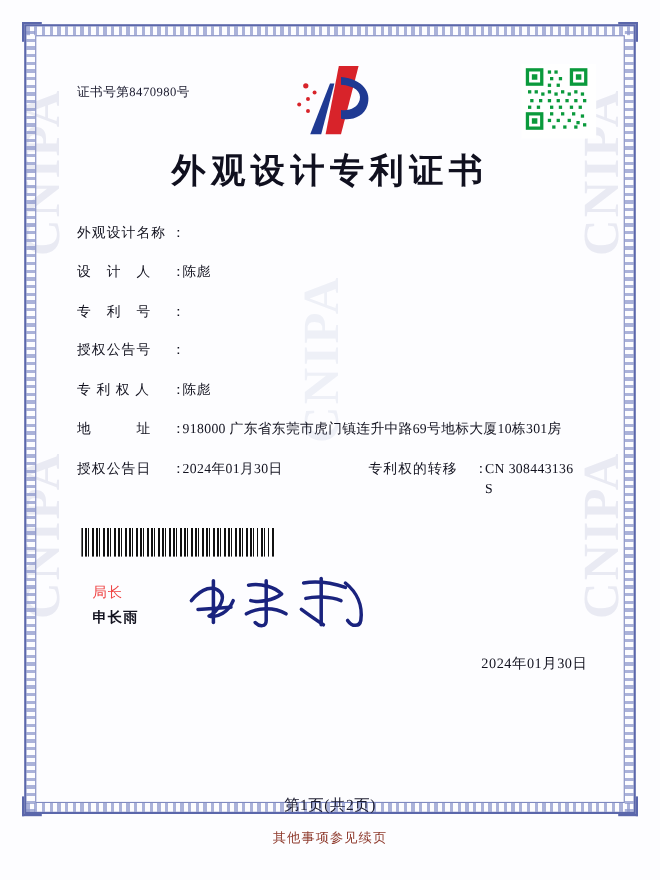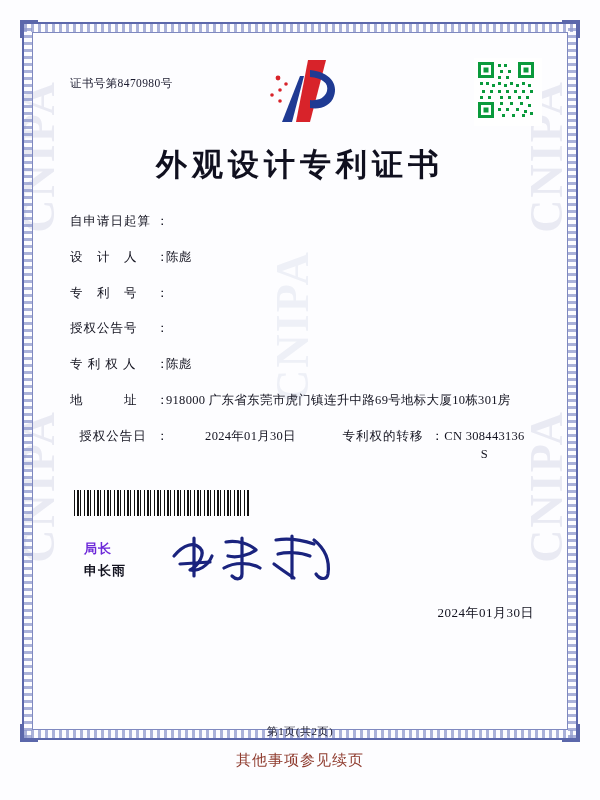--- a/index.html
+++ b/index.html
@@ -140,21 +140,21 @@
   }
 
   
   .doc-title {
     text-align: center;
     font-family: "Liberation Serif", "DejaVu Serif", serif;
     font-size: 31px;
     font-weight: bold;
     color: #10101f;
     letter-spacing: 5px;
-    margin-top: 10px;
+    margin-top: 0;
     margin-bottom: 26px;
   }
 
   
   .fields {
     padding: 0 24px 0 22px;
     font-family: "Liberation Serif", "DejaVu Serif", serif;
     font-size: 12.5px;
     color: #12121f;
   }
@@ -175,21 +175,20 @@
     width: 10px;
   }
   .field-value {
     flex: 1 1 auto;
     letter-spacing: .3px;
   }
   .field-row-split {
     display: flex;
     margin-bottom: 2px;
     line-height: 1.5;
-    text-align: center;
   }
   .split-left {
     display: flex;
     flex: 0 0 265px;
   }
   .split-right {
     display: flex;
     flex: 1 1 auto;
   }
   .split-right .field-label { width: 96px; }
@@ -226,22 +225,22 @@
     position: relative;
     margin-top: 14px;
     height: 86px;
   }
   .sign-title {
     position: absolute;
     left: 36px;
     top: 10px;
     font-family: "Liberation Serif", "DejaVu Serif", serif;
     font-size: 13px;
-    font-weight: bold;
-    color: #6d28d9;
+    font-weight: normal;
+    color: #ef4444;
     letter-spacing: 1px;
   }
   .sign-name {
     position: absolute;
     left: 36px;
     top: 32px;
     font-family: "Liberation Serif", "DejaVu Serif", serif;
     font-size: 13px;
     font-weight: bold;
     color: #12121f;
@@ -267,27 +266,27 @@
   
   .footer {
     position: absolute;
     left: 0;
     right: 0;
     bottom: 30px;
     text-align: center;
     font-family: "Liberation Serif", "DejaVu Serif", serif;
   }
   .page-no {
-    font-size: 11px;
+    font-size: 14px;
     color: #1a1a2e;
     margin-bottom: 12px;
     letter-spacing: .5px;
   }
   .footer-note {
-    font-size: 15px;
+    font-size: 12px;
     color: #8f3b2e;
     letter-spacing: 1px;
   }
 </style>
 </head>
 <body>
 
 <div class="page">
 
   <div class="watermark wm1">CNIPA</div>
@@ -389,21 +388,21 @@
           </g>
         </svg>
       </div>
     </div>
 
     <div class="doc-title">外观设计专利证书</div>
 
     <div class="fields">
 
       <div class="field">
-        <span class="field-label">自申请日起算</span>
+        <span class="field-label">外观设计名称</span>
         <span class="field-colon">：</span>
       </div>
 
       <div class="field">
         <span class="field-label">设　计　人</span>
         <span class="field-colon">：</span>
         <span class="field-value">陈彪</span>
       </div>
 
       <div class="field">

